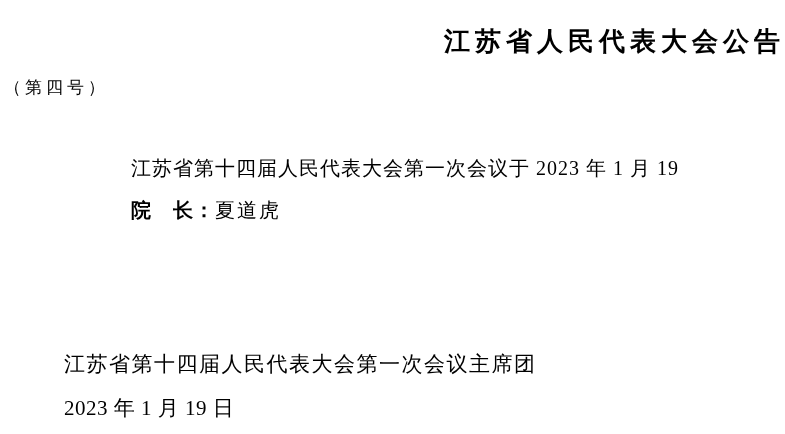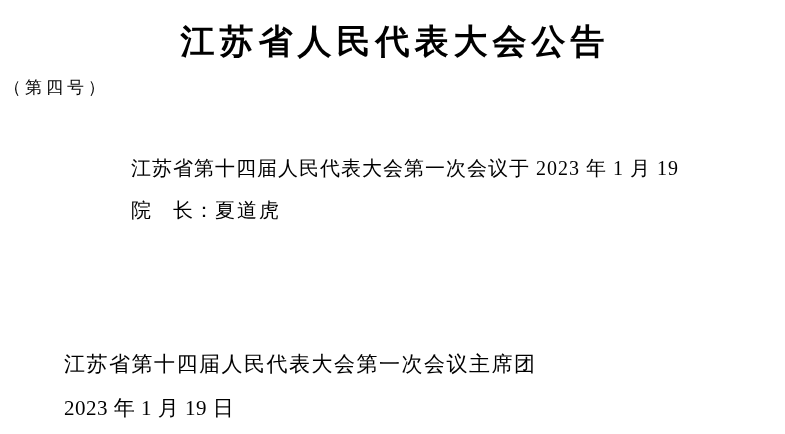--- a/index.html
+++ b/index.html
@@ -11,24 +11,24 @@
     background: #ffffff;
     color: #000000;
     overflow: hidden;
     font-family: "Liberation Serif", serif;
   }
   .doc-title {
     position: absolute;
     top: 24px;
     left: 0;
     right: 0;
-    text-align: center;
+    text-align: right;
     font-family: "Liberation Sans", sans-serif;
     font-weight: bold;
-    font-size: 34px;
+    font-size: 26px;
     line-height: 34px;
     letter-spacing: 5px;
     text-indent: 5px;
     white-space: nowrap;
   }
   .doc-subtitle {
     position: absolute;
     top: 76px;
     left: 0;
     right: 0;
@@ -46,21 +46,21 @@
     width: 610px;
     font-size: 20px;
     line-height: 42px;
     letter-spacing: 1px;
   }
   .body-line { display: block; white-space: nowrap; }
   .body-line.indent { text-indent: 33px; }
   .appointment-line { display: block; white-space: nowrap; text-indent: 33px; }
   .appointment-label {
     font-family: "Liberation Sans", sans-serif;
-    font-weight: normal;
+    font-weight: bold;
     letter-spacing: 1px;
   }
   .appointment-name { letter-spacing: 2px; }
   .doc-signature {
     position: absolute;
     top: 342px;
     left: 0;
     right: 0;
     padding-left: 64px;
     text-align: left;

